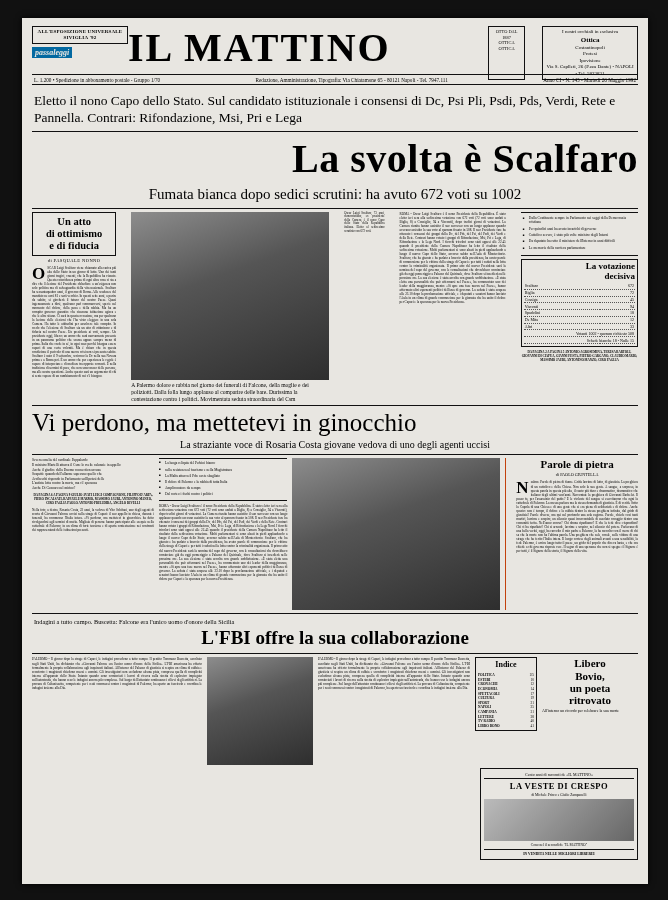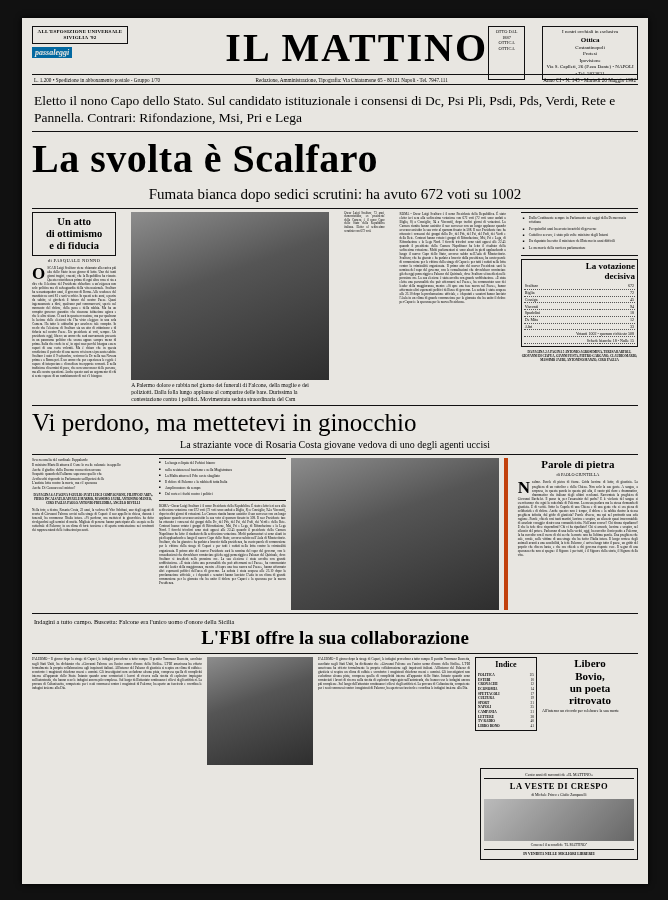--- a/index.html
+++ b/index.html
@@ -8,32 +8,32 @@
   .paper{position:absolute;left:22px;top:18px;width:626px;height:866px;background:#e8e6e1;
          box-shadow:0 0 6px #000;overflow:hidden;}
   .inner{position:absolute;left:10px;top:8px;width:606px;height:850px;}
 
   
   .mast-top{display:flex;align-items:flex-start;justify-content:space-between;height:46px;}
   .mast-left{width:96px;font-size:5px;line-height:1.15;}
   .expo{border:1px solid #111;padding:2px 3px;text-align:center;font-weight:bold;letter-spacing:.2px;}
   .passaleggi{margin-top:3px;background:#0369a1;color:#e8e6e1;font-size:8px;font-style:italic;
               padding:1px 3px;display:inline-block;font-weight:bold;}
-  .mast-title{flex:1;text-align:right;font-size:40px;font-weight:bold;letter-spacing:2px;
+  .mast-title{flex:1;text-align:left;font-size:40px;font-weight:bold;letter-spacing:2px;
               font-family:"Liberation Serif",serif;line-height:44px;}
   .mast-right{width:150px;display:flex;gap:17px;justify-content:flex-end;}
   .box-sm{border:1px solid #111;font-size:4.4px;line-height:1.25;padding:2px;text-align:center;width:34px;}
   .box-md{border:1px solid #111;font-size:5px;line-height:1.3;padding:2px 3px;width:96px;text-align:center;}
   .box-md b{font-size:7px;}
   .mast-rule{border-top:1px solid #111;border-bottom:1px solid #111;margin-top:2px;
              display:flex;justify-content:space-between;font-size:5.2px;padding:1.5px 2px;}
 
   
   .kicker{font-size:13.5px;line-height:1.28;text-align:left;margin:7px 2px 4px 2px;font-weight:normal;}
-  .hl-main{text-align:left;font-size:40px;font-weight:bold;letter-spacing:.5px;margin:2px 0 4px 0;}
+  .hl-main{text-align:right;font-size:40px;font-weight:bold;letter-spacing:.5px;margin:2px 0 4px 0;}
   .hl-sub{text-align:center;font-size:15px;margin-bottom:5px;}
   hr.thin{border:none;border-top:1px solid #111;margin:3px 0;}
 
   
   .col-txt{font-size:3.3px;line-height:1.22;text-align:justify;}
   .dropcap::first-letter{float:left;font-size:17px;line-height:13px;padding:1px 2px 0 0;font-weight:bold;}
 
   
   .sec1{display:flex;gap:15px;margin-top:2px;}
   .c1{width:92px;}
@@ -61,21 +61,21 @@
   .hl2sub{text-align:center;font-size:10px;margin-bottom:4px;}
 
   .sec2{display:flex;gap:5px;}
   .s2a{width:122px;}
   .s2b{width:134px;font-size:3.5px;line-height:1.3;}
   .s2b .lead{border-top:1px solid #111;border-bottom:1px solid #111;padding:2px 0;}
   .s2b .lead div{position:relative;padding-left:6px;margin-bottom:1.6px;}
   .s2b .lead div::before{content:"\25A0";position:absolute;left:0;font-size:3px;}
   .s2c{width:208px;}
   .ph-big{width:208px;height:152px;}
-  .s2d{width:127px;border-left:4px solid #c2410c;padding-left:10px;}
+  .s2d{width:127px;border-left:1px solid #c2410c;padding-left:10px;}
   .s2d h3{text-align:center;font-size:11px;margin:0;font-weight:bold;}
   .s2d .by{text-align:center;font-size:4.2px;margin:2px 0 3px;}
 
   
   .band3cap{font-size:6.3px;margin:4px 2px 2px;}
   .hl3{text-align:center;font-size:19px;font-weight:bold;margin:2px 0 4px;}
   .sec3{display:flex;gap:5px;}
   .s3a{width:170px;}
   .s3b{width:106px;}
   .s3c{width:152px;}

